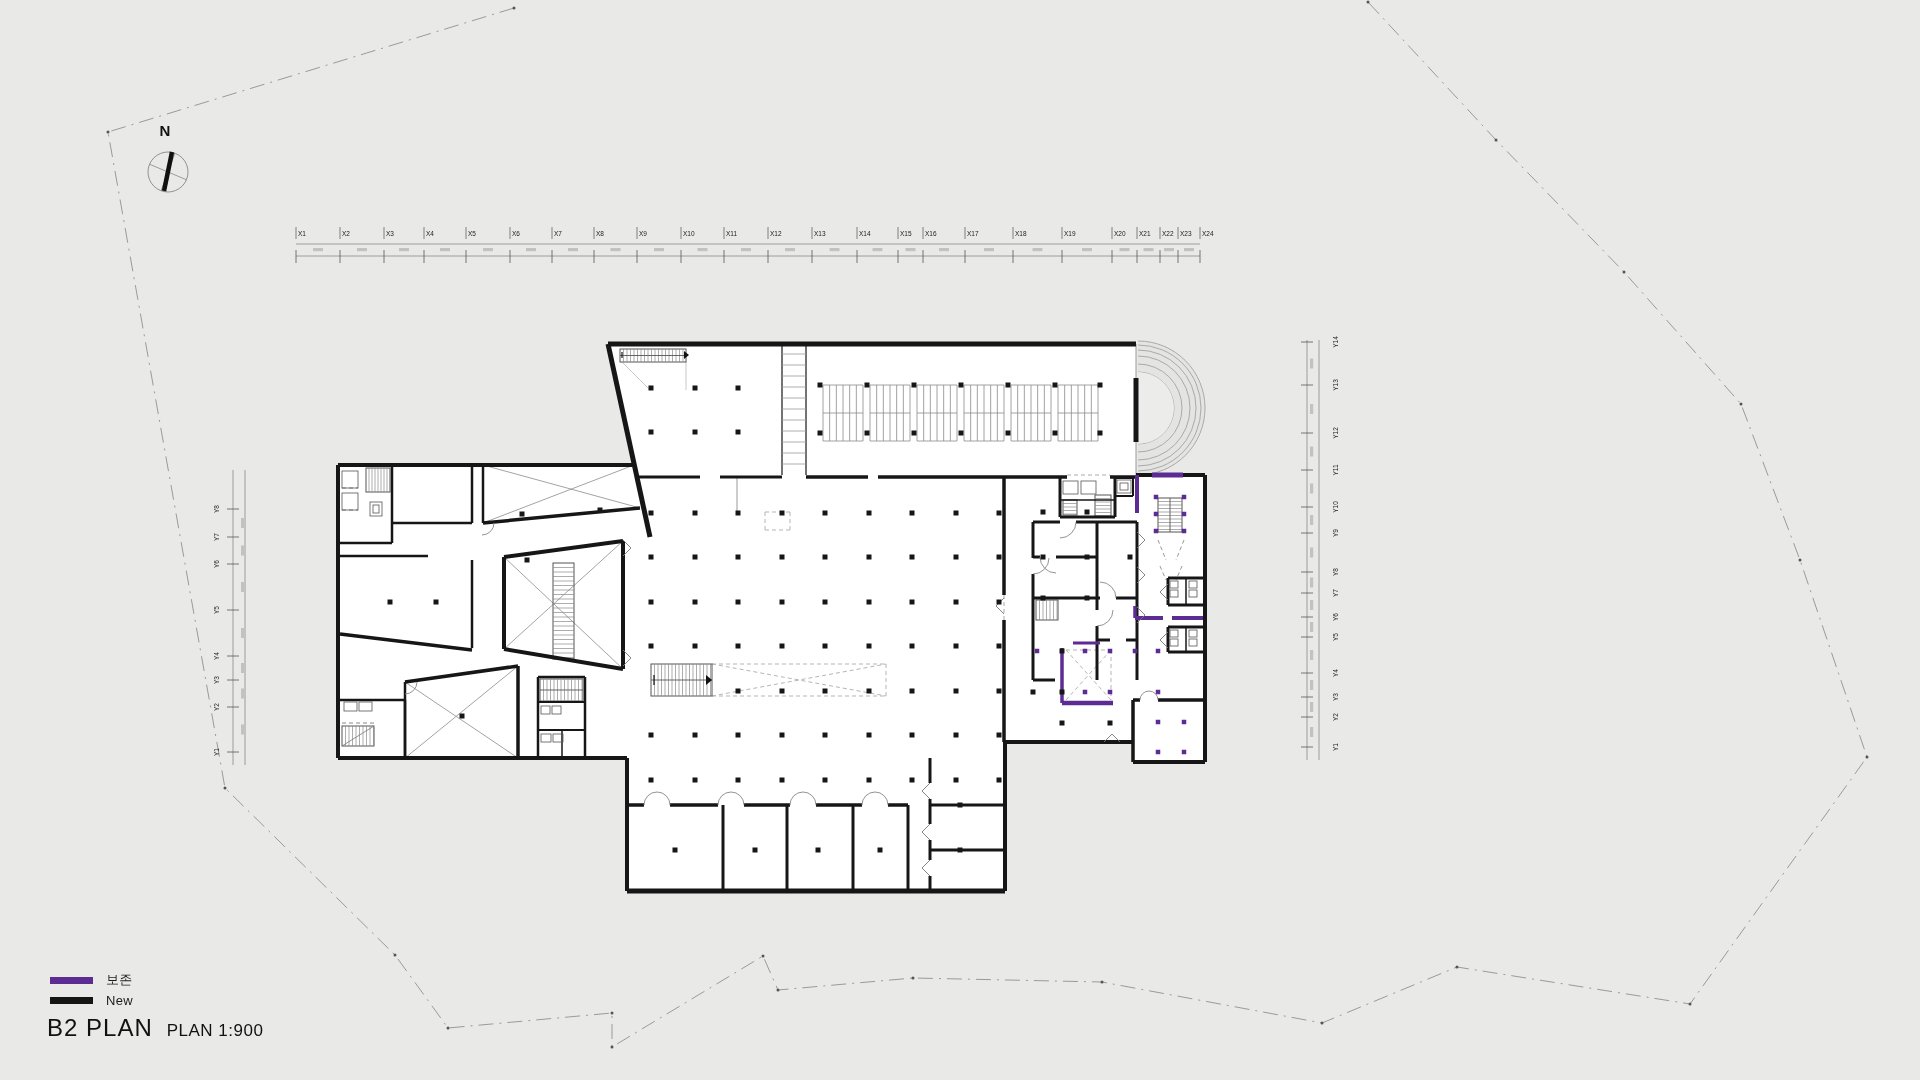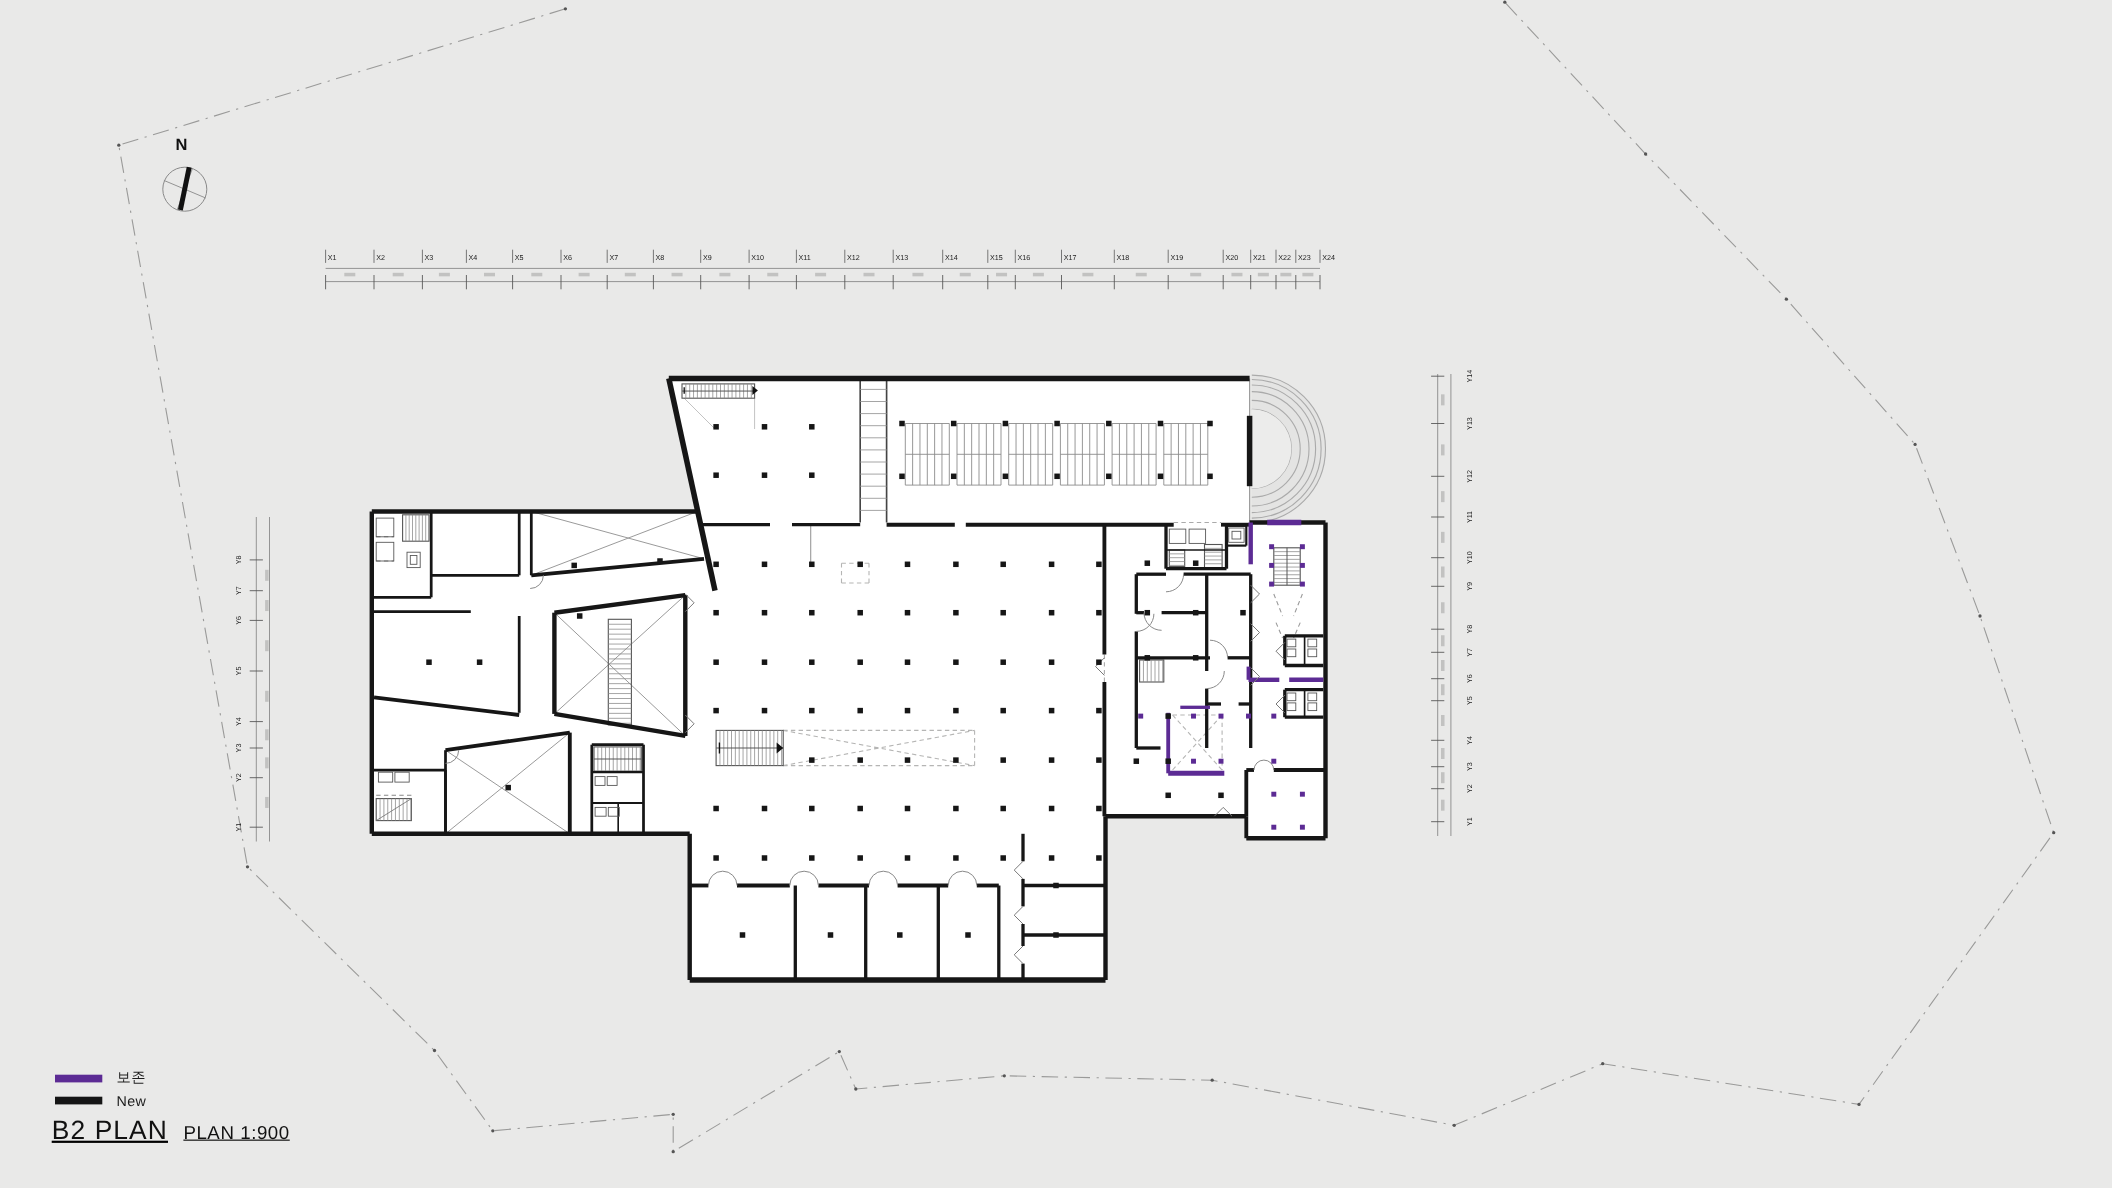--- a/index.html
+++ b/index.html
@@ -3,21 +3,21 @@
 <meta charset="utf-8">
 <style>
   html,body{margin:0;padding:0;background:#d4d4d3;}
   #stage{position:relative;width:1920px;height:1080px;background:#e9e9e8;overflow:hidden;
          font-family:"Liberation Sans", sans-serif;}
   #drawing{position:absolute;left:0;top:0;}
   #legend{position:absolute;left:50px;top:970px;}
   .legend-row{display:flex;align-items:center;height:20px;}
   .swatch{width:43px;height:7px;margin-right:13px;}
   .legend-label{font-size:13px;color:#1c1c1c;letter-spacing:.3px;}
-  #title-block{position:absolute;left:47px;top:1014px;display:flex;align-items:baseline;gap:14px;text-decoration:underline;}
+  #title-block{position:absolute;left:47px;top:1014px;display:flex;align-items:baseline;gap:14px;}
   #plan-title{font-size:24px;color:#111;letter-spacing:1px;}
   #plan-scale{font-size:17px;color:#111;letter-spacing:.5px;}
 </style>
 </head>
 <body>
 
 <div id="stage">
 
   <svg id="drawing" width="1920" height="1080" viewBox="0 0 1920 1080">
     <g id="g-boundary">

